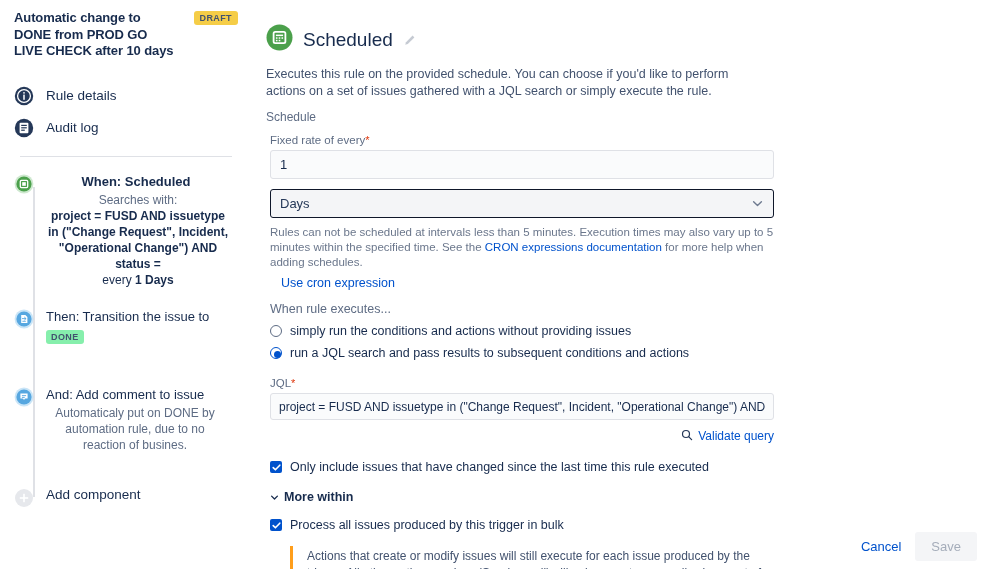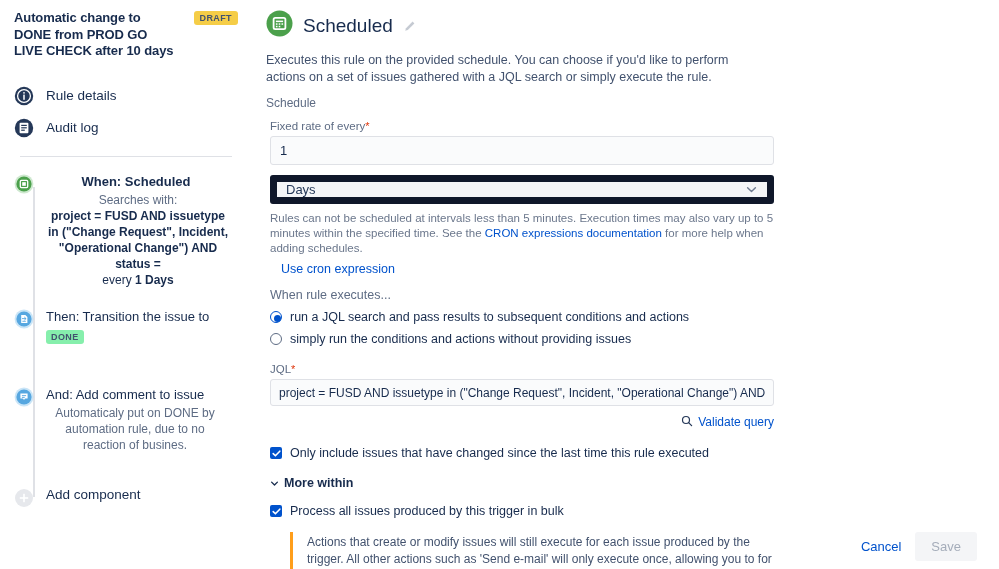--- a/index.html
+++ b/index.html
@@ -80,21 +80,21 @@
     padding:2px 5px; border-radius:3px; margin-top:5px;
   }
   .tl-desc {
     font-size:12px; color:#5E6C84; line-height:16px;
     max-width:178px; margin-top:2px;text-align:center;
   }
   .add-label { font-size:13.5px; color:#172B4D; }
 
   
   .main {
-    flex:1; padding: 10px 20px 0 14px;
+    flex:1; padding: 24px 20px 0 14px;
     position:relative;
   }
   .panel-header { display:flex; align-items:center; gap:10px; }
   .panel-title { font-size:19px; color:#172B4D; font-weight:normal; }
   .pencil { width:14px; height:14px; opacity:.55; cursor:pointer; }
 
   .panel-desc {
     font-size:12.5px; color:#42526E; line-height:17px;
     margin-top: 11px; max-width: 500px;
   }
@@ -111,21 +111,21 @@
 
   .text-input {
     width: 504px; height: 29px;
     background:#FAFBFC; border:1px solid #DFE1E6; border-radius:3px;
     font-size:13px; color:#172B4D; padding: 0 9px;
     font-family:"Liberation Sans", sans-serif;
     outline:none;
   }
   .select-box {
     width: 504px; height: 29px; margin-top: 10px;
-    background:#F4F5F7; border:7px solid #0f172a; border-radius:3px;
+    background:#F4F5F7; border:1px solid #0f172a; border-radius:3px;
     font-size:13px; color:#253858;
     display:flex; align-items:center; justify-content:space-between;
     padding: 0 9px; cursor:pointer;
   }
   .chev { width:13px; height:13px; opacity:.75; }
 
   .helper {
     font-size:11.5px; color:#6B778C; line-height:15px;
     margin-top: 7px; width: 505px;
   }
@@ -357,26 +357,26 @@
 
       <div class="helper">
         <span>Rules can not be scheduled at intervals less than 5 minutes. Execution times may also vary up to 5 minutes within the specified time. See the </span><a class="link">CRON expressions documentation</a><span> for more help when adding schedules.</span>
       </div>
 
       <span class="cron-link">Use cron expression</span>
 
       <div class="when-label">When rule executes...</div>
 
       <div class="radio-row">
+        <span class="radio"></span>
+        <span class="radio-label">simply run the conditions and actions without providing issues</span>
+      </div>
+      <div class="radio-row">
         <span class="radio checked"></span>
         <span class="radio-label">run a JQL search and pass results to subsequent conditions and actions</span>
-      </div>
-      <div class="radio-row">
-        <span class="radio"></span>
-        <span class="radio-label">simply run the conditions and actions without providing issues</span>
       </div>
 
       <div class="field-label" style="margin-top:17px;">
         <span>JQL</span><span class="req">*</span>
       </div>
       <input class="jql-input" value="project = FUSD AND issuetype in (&quot;Change Request&quot;, Incident, &quot;Operational Change&quot;) AND status = &quot;Proc" style="">
 
       <div class="validate-row">
         <span>
           <svg width="12" height="12" viewBox="0 0 12 12">

